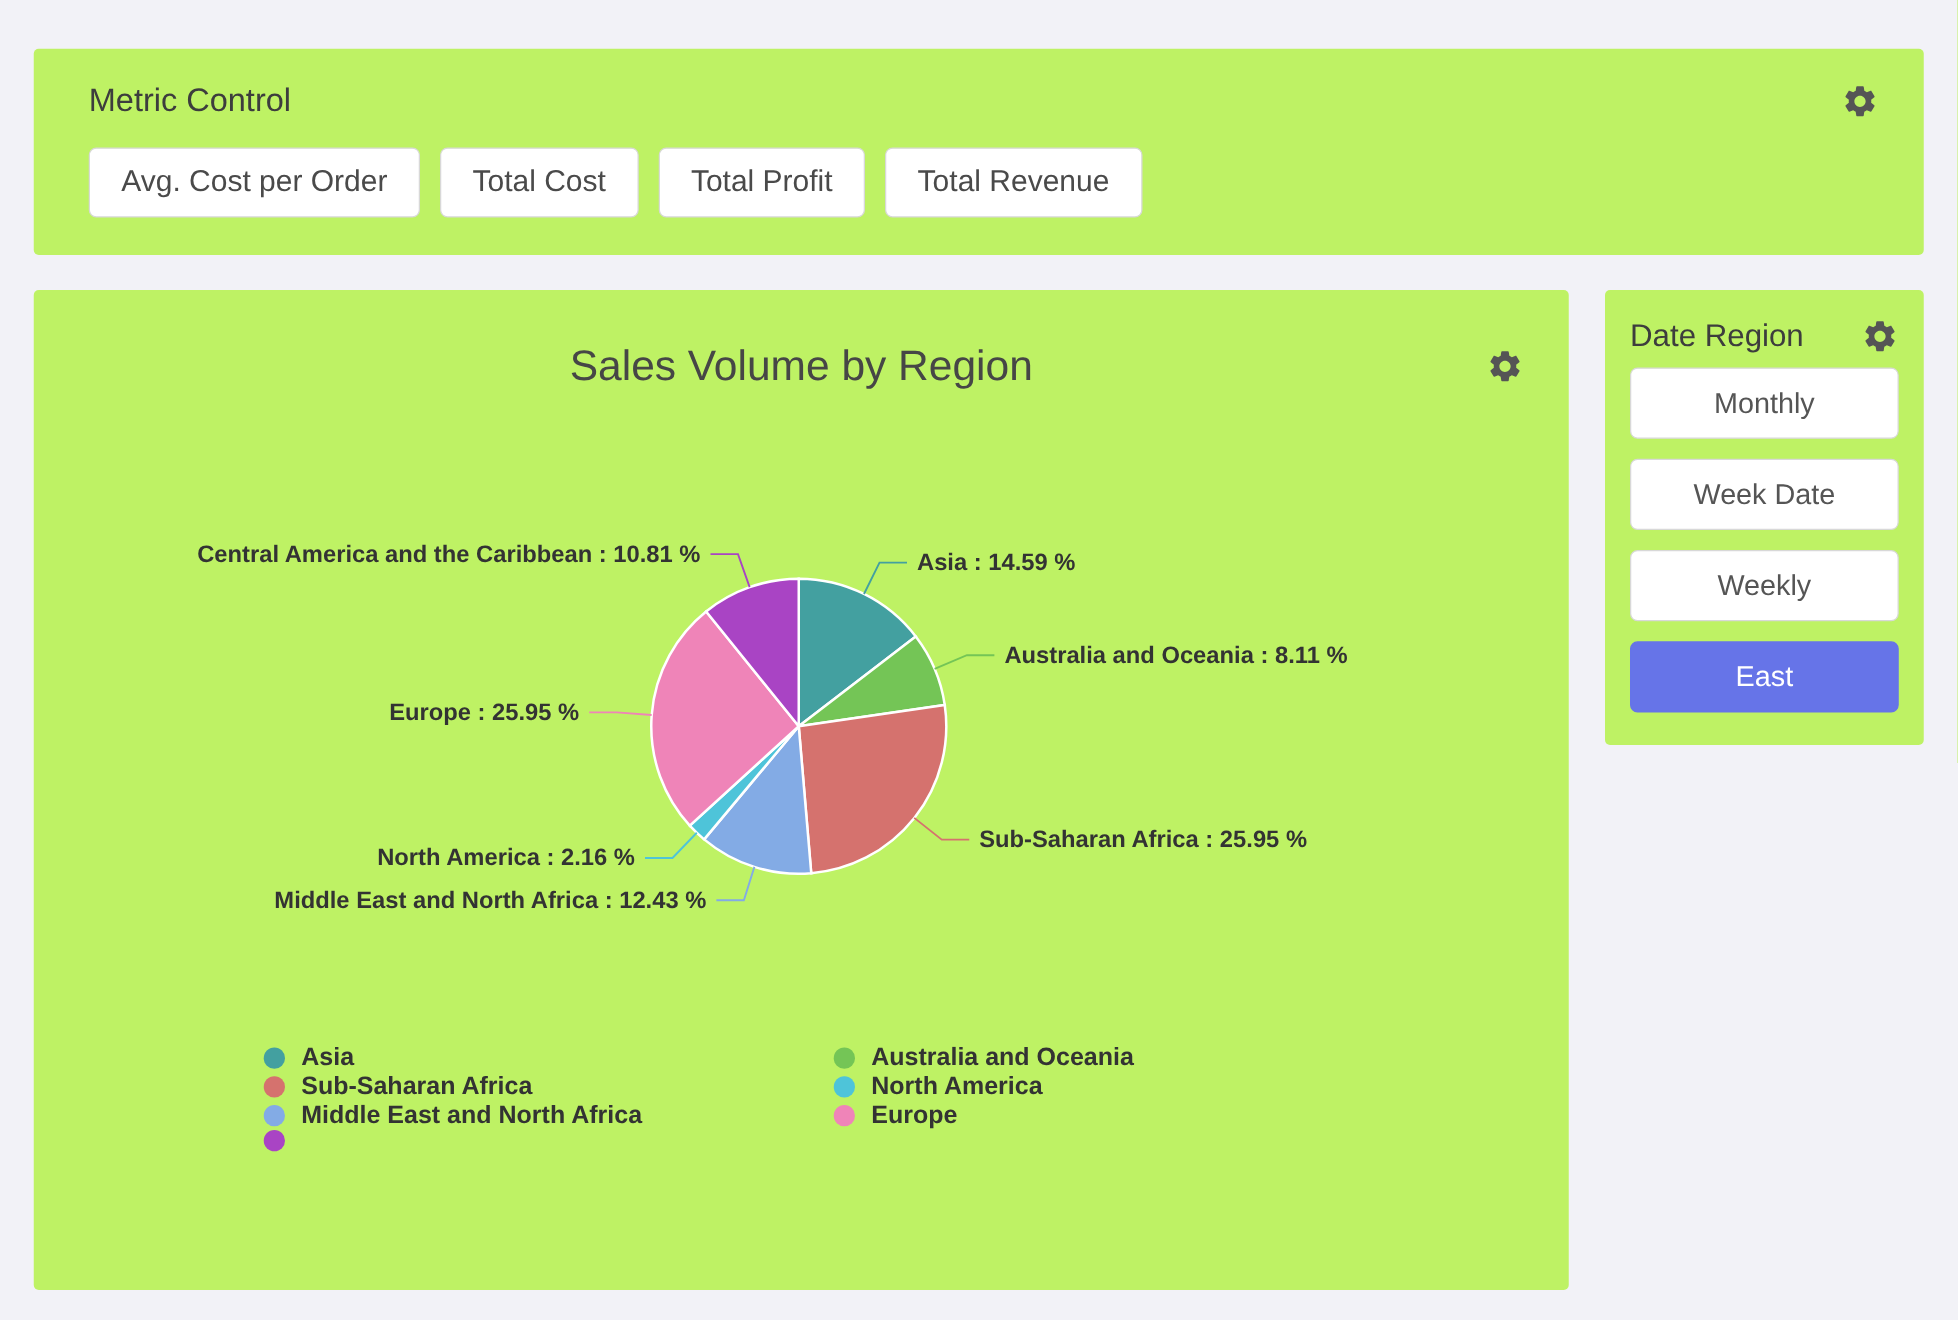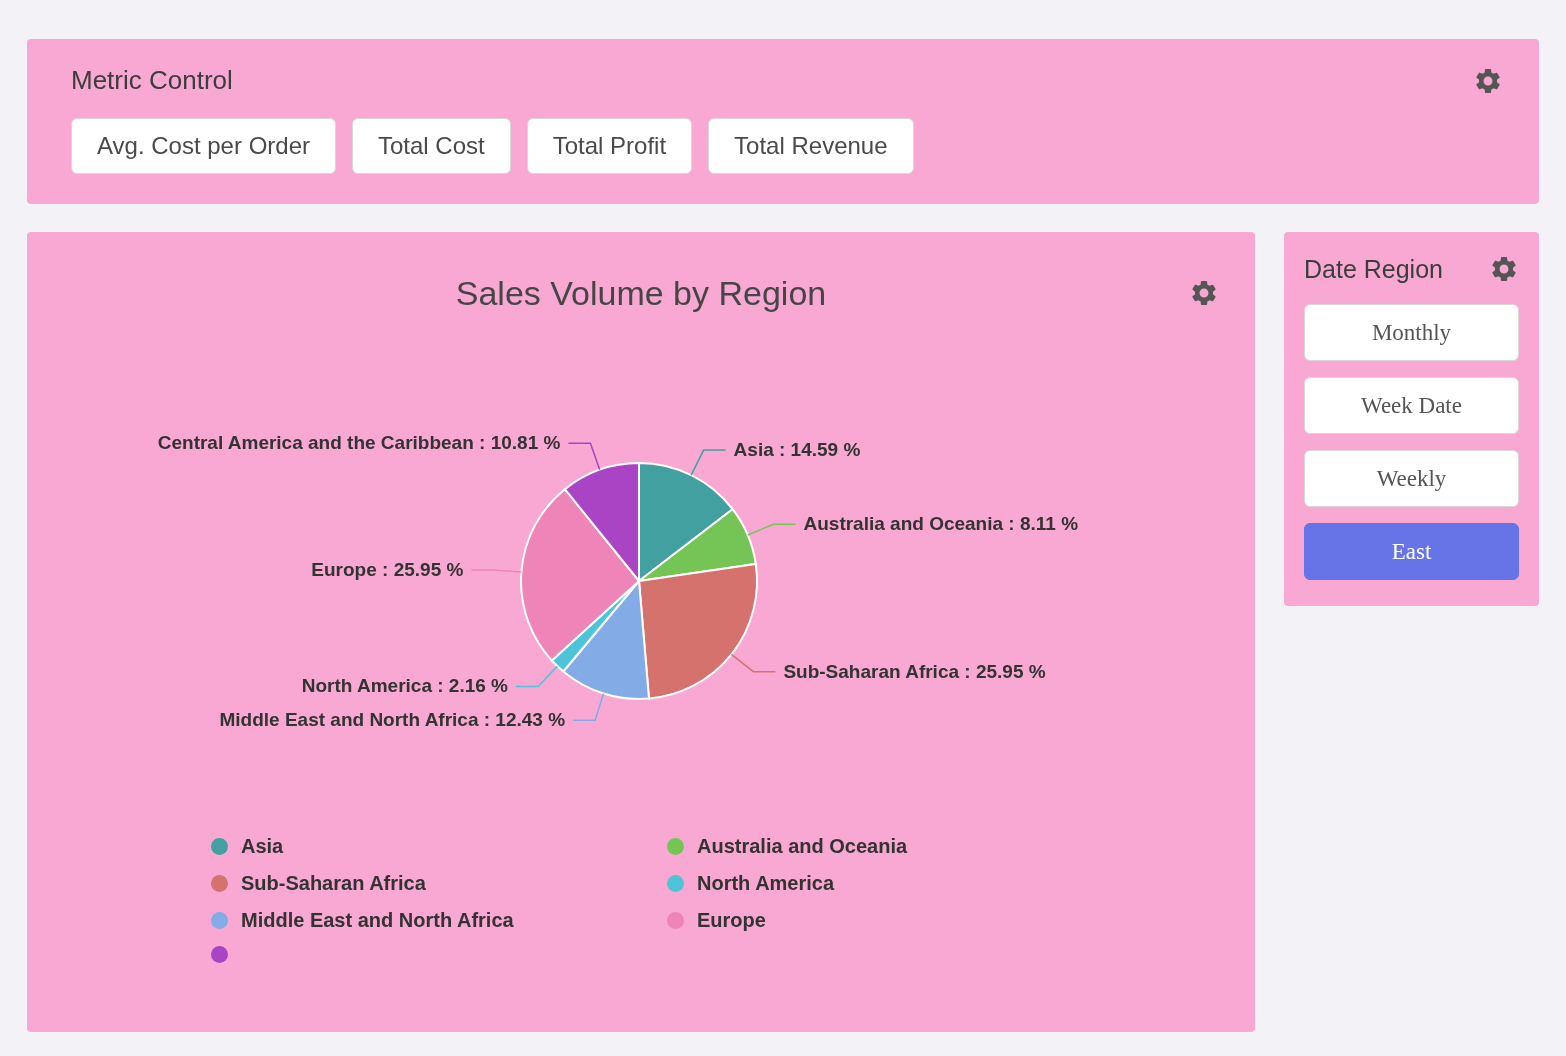--- a/index.html
+++ b/index.html
@@ -5,21 +5,21 @@
   * { box-sizing: border-box; }
   html, body { margin: 0; }
   body {
     background: #f2f2f7;
     padding: 39px 27px 29px 27px;
     font-family: "Liberation Sans", sans-serif;
     color: #333;
     width: 1566px;
     min-height: 1056px;
   }
-  .card { background: #f9a8d4; border-radius: 4px; }
+  .card { background: #bef264; border-radius: 4px; }
 
   
   .metric-card { padding: 26px 36px 30px 44px; margin-bottom: 28px; }
   .card-header { display: flex; justify-content: space-between; align-items: center; }
   .card-title { font-size: 26px; color: #3d3d3d; }
   .metric-buttons { display: flex; gap: 16px; margin-top: 22px; }
   .metric-btn {
     font-family: inherit; font-size: 24px; color: #4a4a4a;
     background: #fff; border: 1px solid #d8d8d8; border-radius: 6px;
     padding: 13px 25px; cursor: pointer; white-space: nowrap;
@@ -31,29 +31,29 @@
 
   
   .chart-card { width: 1228px; height: 800px; position: relative; }
   .chart-gear { position: absolute; top: 46px; right: 36px; }
   .chart-title { text-align: center; font-size: 34px; color: #464646; padding-top: 42px; }
   #pie-svg { display: block; margin-top: 6px; }
   .pie-label { font-family: "Liberation Sans", sans-serif; font-size: 19px; font-weight: bold; fill: #333; }
 
   .legend {
     display: grid; grid-template-columns: 456px auto;
-    row-gap: 14px; margin: 16px 0 0 184px;
+    margin: 16px 0 0 184px;
   }
   .legend-item { display: flex; align-items: center; gap: 13px; font-size: 20px; font-weight: bold; color: #333; cursor: pointer; }
   .legend-dot { width: 17px; height: 17px; border-radius: 50%; flex: none; }
 
   
   .date-card { width: 255px; padding: 22px 20px 26px 20px; }
   .date-title { font-size: 25px; color: #3d3d3d; }
-  .range-buttons { display: flex; flex-direction: column; gap: 16px; margin-top: 20px; font-family: Liberation Serif, serif; }
+  .range-buttons { display: flex; flex-direction: column; gap: 16px; margin-top: 10px; }
   .range-btn {
     font-family: inherit; font-size: 23px; color: #555;
     background: #fff; border: 1px solid #d8d8d8; border-radius: 6px;
     height: 57px; cursor: pointer;
   }
   .range-btn.selected { background: var(--accent); border-color: var(--accent); color: #fff; }
 
   
   .gear-btn { background: none; border: none; padding: 0; cursor: pointer; line-height: 0; }
   .gear-btn svg { width: 30px; height: 30px; fill: #555; }

